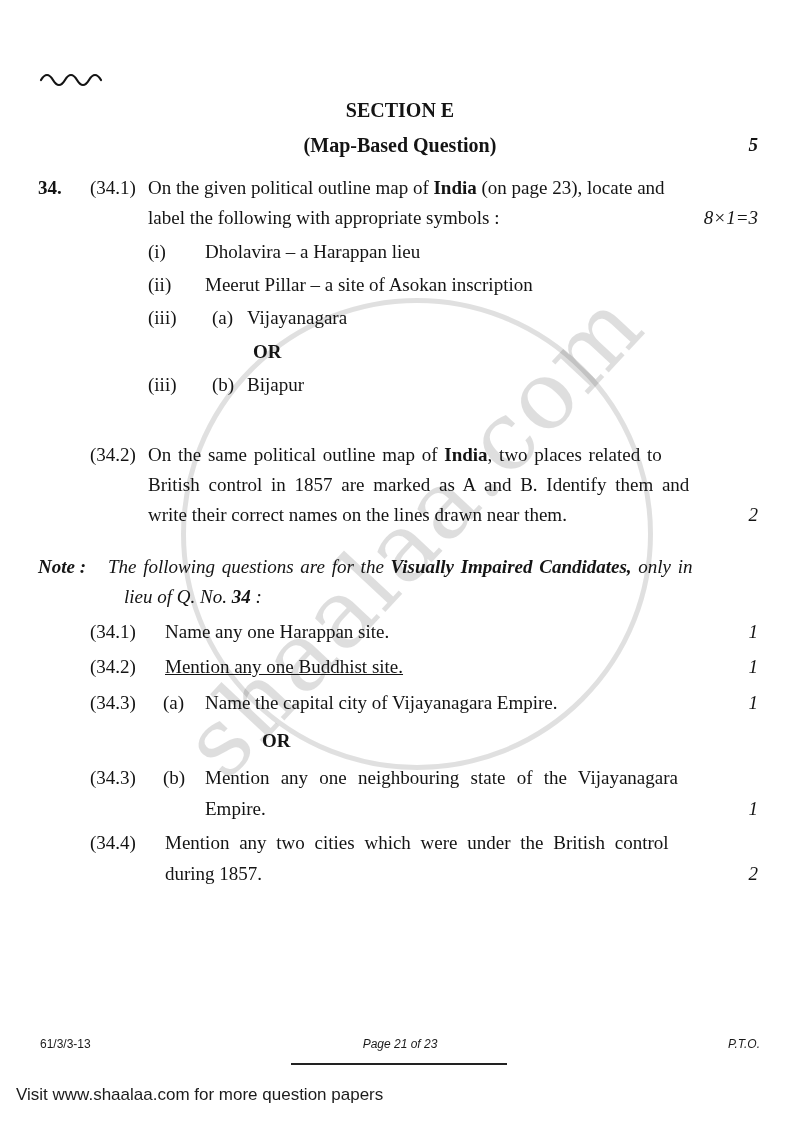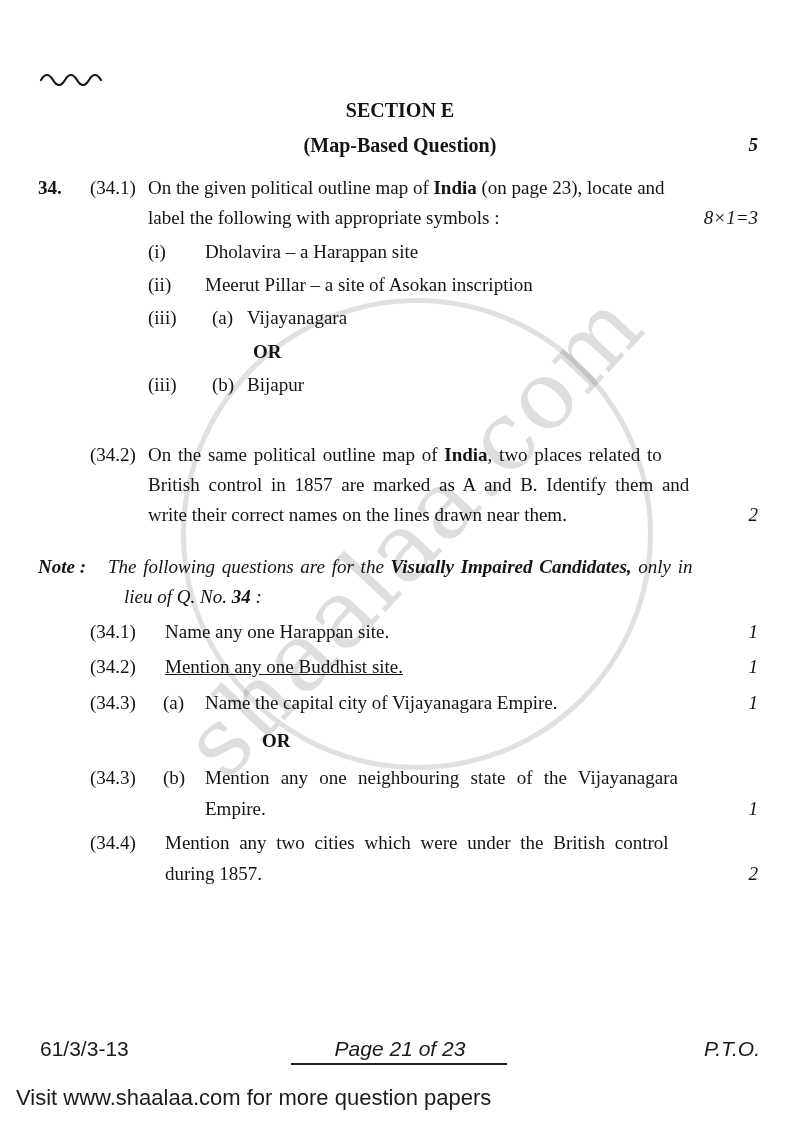--- a/index.html
+++ b/index.html
@@ -32,26 +32,26 @@
     letter-spacing:2px;white-space:nowrap;
   }
   .content{position:absolute;inset:0;z-index:2;}
   .wm-layer{position:absolute;inset:0;z-index:1;}
   
   .ws2{word-spacing:2px;}
   .ws4{word-spacing:4px;}
   .ws5{word-spacing:5px;}
   .ws6{word-spacing:6.5px;}
   
-  .footer-font{font-family:"Liberation Sans", sans-serif;font-size:21px;color:#1a1a1a;}
+  .footer-font{font-family:"Liberation Sans", sans-serif;font-size:12px;color:#1a1a1a;}
   .footer-line{position:absolute;left:291px;top:1063px;width:216px;height:2px;background:#222;}
   .banner{
     position:absolute;left:16px;top:1085px;
     font-family:"Liberation Sans", sans-serif;
-    font-size:22px;color:#1c1c1c;white-space:nowrap;
+    font-size:17px;color:#1c1c1c;white-space:nowrap;
   }
 </style>
 </head>
 <body>
 
 <div class="page">
 
   <div class="wm-layer">
     <div class="wm-circle"></div>
     <div class="wm-text">shaalaa.com</div>
@@ -67,21 +67,21 @@
     <div class="abs center title" style="top:134px;">(Map-Based Question)</div>
     <span class="marks b" style="top:134px;">5</span>
 
     <span class="abs b" style="left:38px;top:177px;">34.</span>
     <span class="abs" style="left:90px;top:177px;">(34.1)</span>
     <span class="abs" style="left:148px;top:177px;"><span>On the given political outline map of </span><span class="b">India</span><span> (on page 23), locate and</span></span>
     <span class="abs" style="left:148px;top:207px;">label the following with appropriate symbols :</span>
     <span class="marks" style="top:207px;">8×1=3</span>
 
     <span class="abs" style="left:148px;top:241px;">(i)</span>
-    <span class="abs" style="left:205px;top:241px;">Dholavira – a Harappan site</span>
+    <span class="abs" style="left:205px;top:241px;">Dholavira – a Harappan lieu</span>
 
     <span class="abs" style="left:148px;top:274px;text-align:right;">(ii)</span>
     <span class="abs" style="left:205px;top:274px;">Meerut Pillar – a site of Asokan inscription</span>
 
     <span class="abs" style="left:148px;top:307px;">(iii)</span>
     <span class="abs" style="left:212px;top:307px;">(a)</span>
     <span class="abs" style="left:247px;top:307px;">Vijayanagara</span>
 
     <span class="abs b" style="left:253px;top:341px;">OR</span>
 

